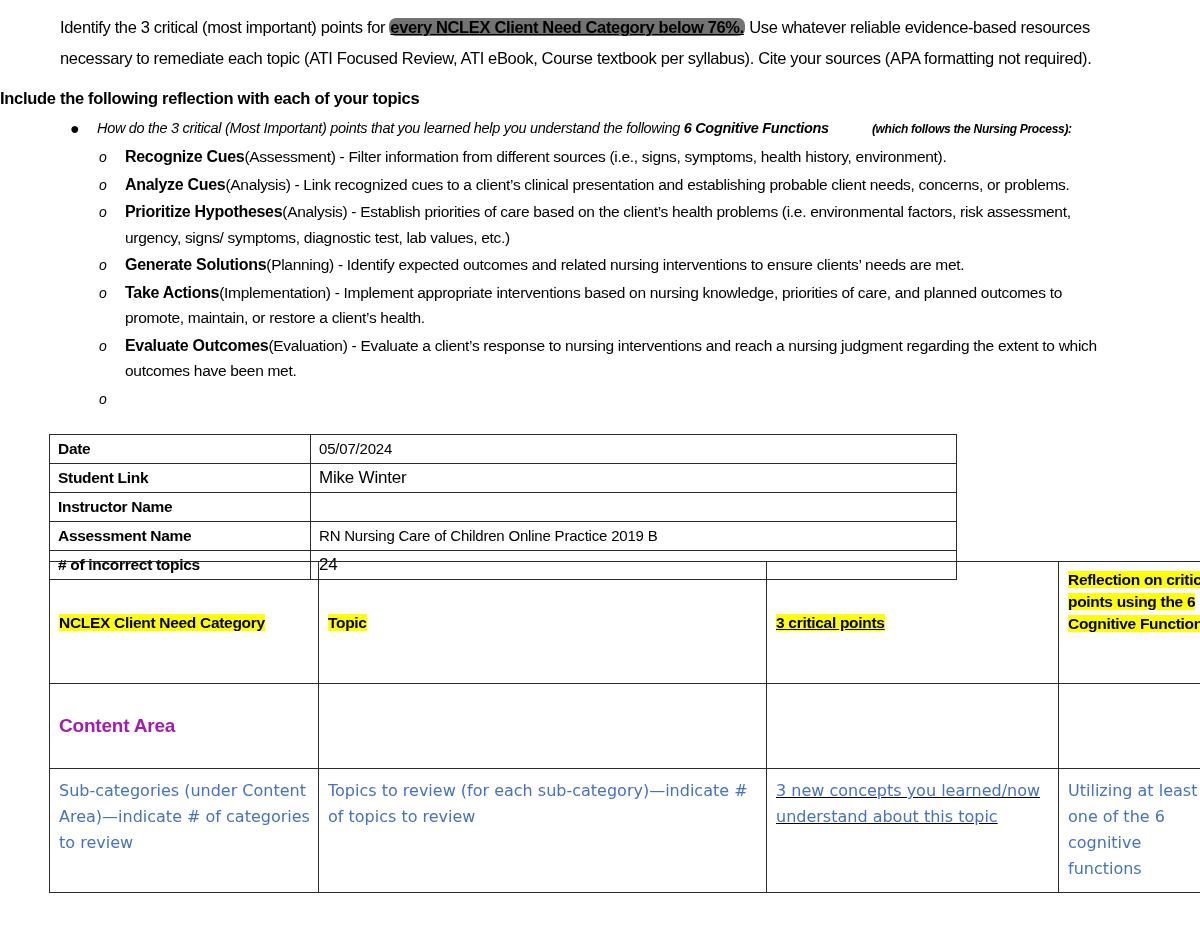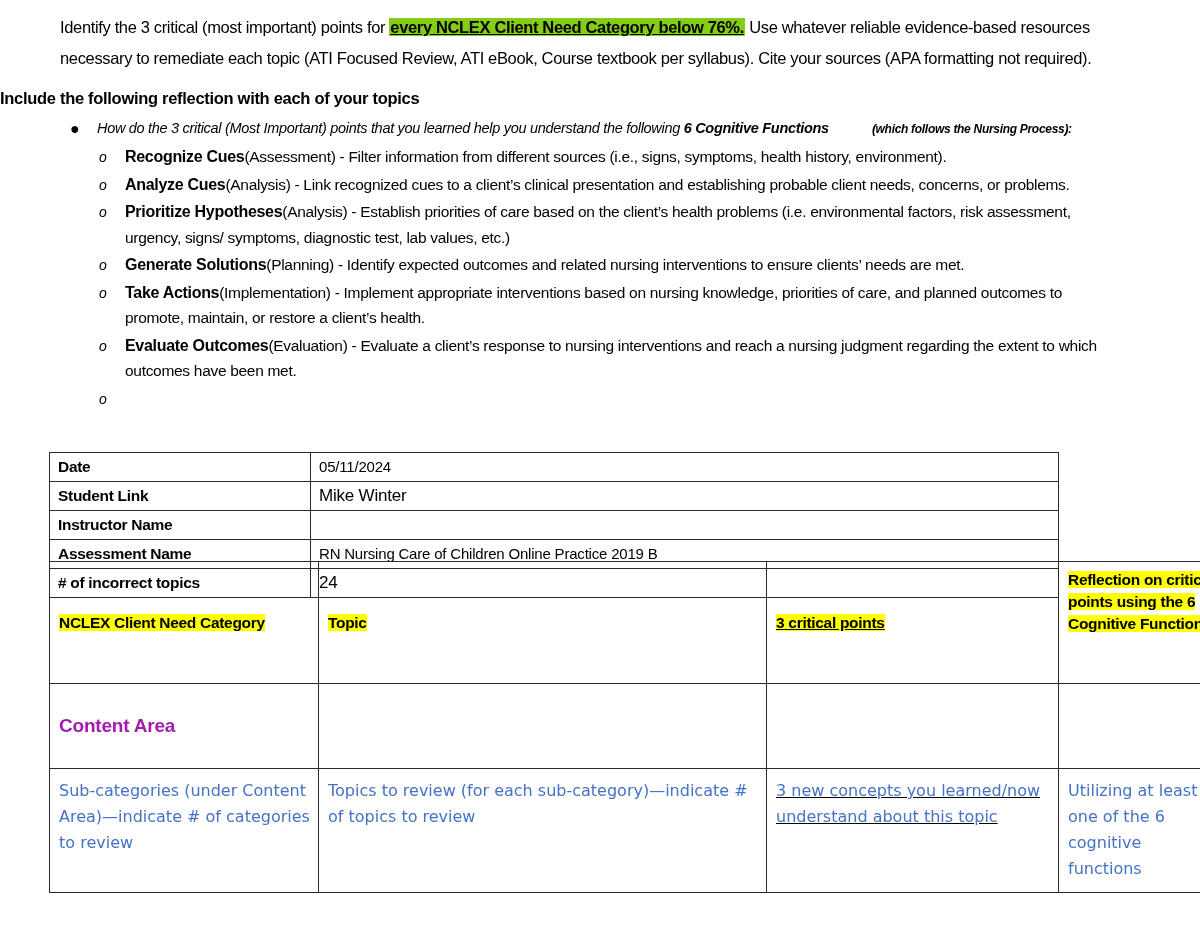--- a/index.html
+++ b/index.html
@@ -36,24 +36,25 @@
   
   .intro {
     margin: 0;
     padding: 12px 60px 0 60px;
     font-size: 16.5px;
     line-height: 31px;
     text-align: left;
     letter-spacing: -0.35px;
   }
   .hl {
-    background: #84cc16;
+    background: #737373;
     font-weight: bold;
     text-decoration: underline;
     padding: 0 1px;
+    border-radius: 7px;
   }
 
   
   .subhead {
     text-align: left;
     font-size: 16.5px;
     font-weight: bold;
     margin: 0;
     padding-top: 15px;
     letter-spacing: -0.3px;
@@ -106,22 +107,22 @@
   .lvl2 .empty-line { display: inline-block; height: 20px; }
 
   
   table {
     border-collapse: collapse;
     table-layout: fixed;
   }
   .info-table {
     position: absolute;
     left: 49px;
-    top: 452px;
-    width: 1010px;
+    top: 434px;
+    width: 908px;
   }
   .info-table td {
     border: 1px solid #2b2b2b;
     height: 25px;
     padding: 1px 0 2px 8px;
     vertical-align: middle;
   }
   .info-label {
     width: 252px;
     font-size: 15.5px;
@@ -229,21 +230,21 @@
     <div class="lvl2">
       <span class="omark">o</span><span class="empty-line"></span>
     </div>
 
   </div>
 
   <table class="info-table">
     <tbody>
         <tr>
       <td class="info-label">Date</td>
-      <td class="info-value">05/11/2024</td>
+      <td class="info-value">05/07/2024</td>
     </tr>
     <tr>
       <td class="info-label">Student Link</td>
       <td class="info-value big">Mike Winter</td>
     </tr>
     <tr>
       <td class="info-label">Instructor Name</td>
       <td class="info-value"></td>
     </tr>
     <tr>

